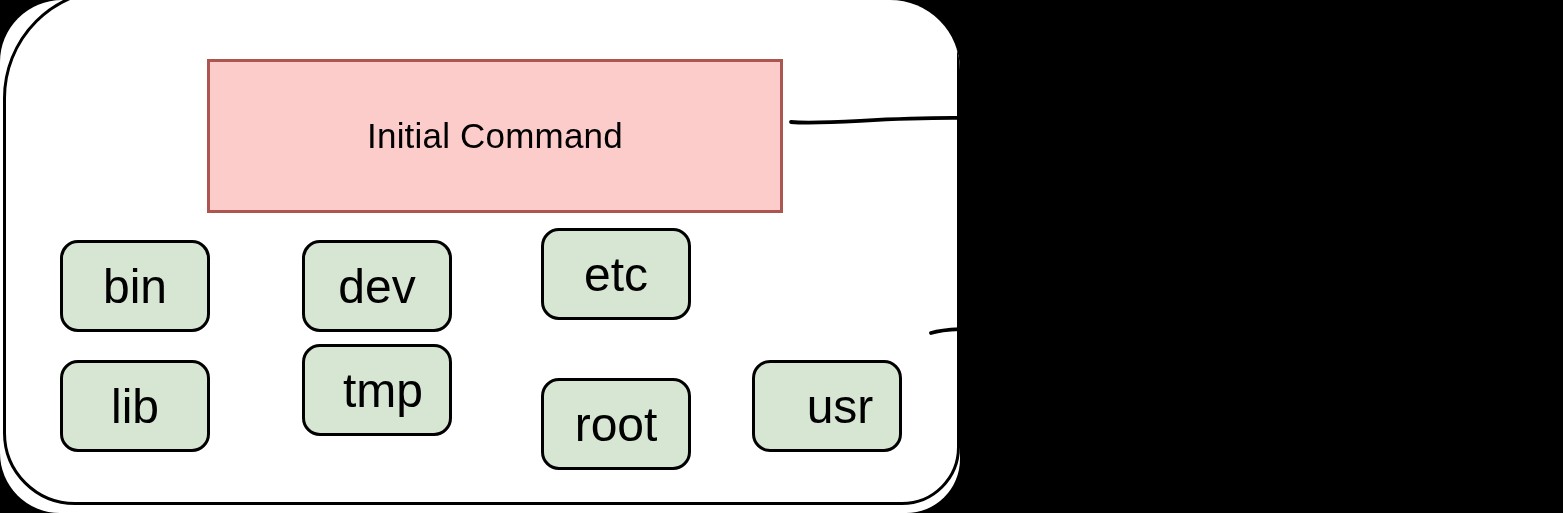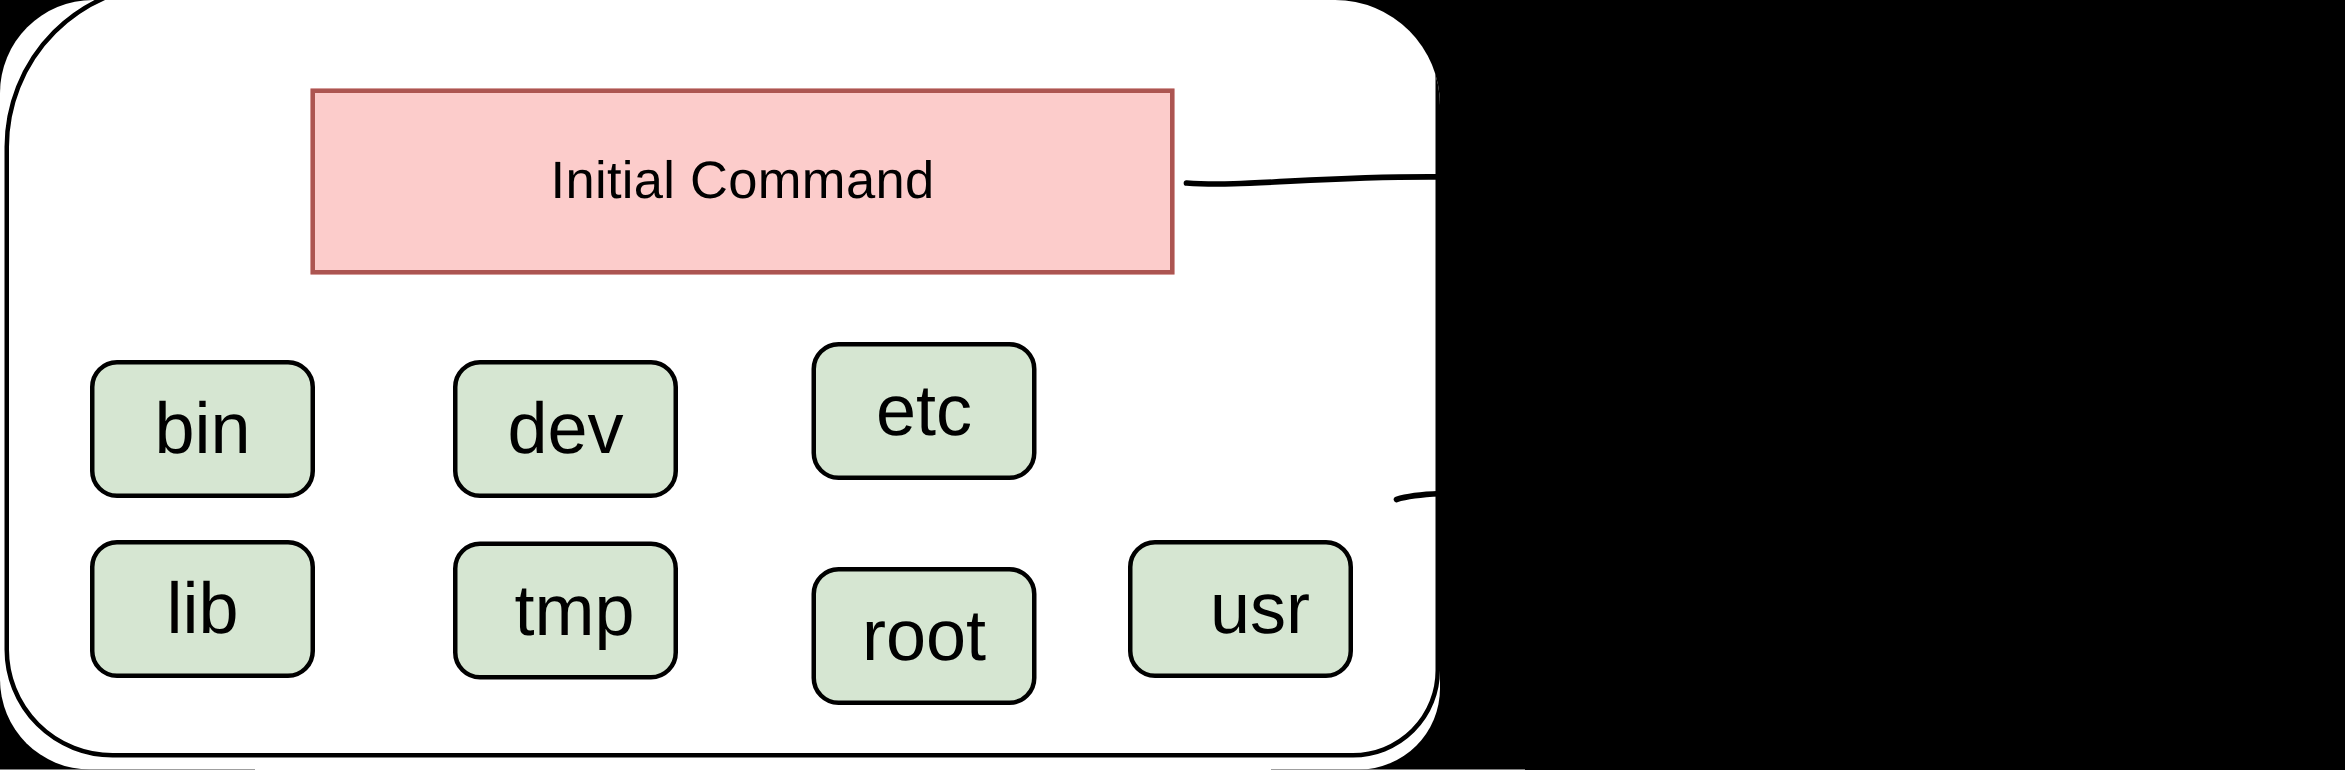--- a/index.html
+++ b/index.html
@@ -34,21 +34,21 @@
     box-sizing: border-box;
     border: 3.5px solid var(--panel-border, #000000);
     border-radius: 110px 64px 58px 72px;
     background: transparent;
   }
   .cmd-box {
     position: absolute;
     left: 207px;
     top: 59px;
     width: 576px;
-    height: 124px;
+    height: 154px;
     box-sizing: border-box;
     background: var(--command-fill, #fccccb);
     border: 3.5px solid var(--command-border, #ac5551);
     display: flex;
     align-items: center;
     justify-content: center;
     font-size: 35px;
     letter-spacing: 0.2px;
     color: var(--text, #000000);
   }
@@ -99,21 +99,21 @@
   <div class="dir-box" style="left:302px; top:240px;">
     <span class="label">dev</span>
   </div>
   <div class="dir-box" style="left:541px; top:228px;">
     <span class="label">etc</span>
   </div>
 
   <div class="dir-box" style="left:60px; top:360px;">
     <span class="label">lib</span>
   </div>
-  <div class="dir-box" style="left:302px; top:361px;padding-left:12px;">
+  <div class="dir-box" style="left:302px; top:344px;padding-left:12px;">
     <span class="label">tmp</span>
   </div>
   <div class="dir-box" style="left:541px; top:358px;margin-top:20px;">
     <span class="label">root</span>
   </div>
   <div class="dir-box" style="left:752px; top:360px;padding-left:26px;">
     <span class="label">usr</span>
   </div>
 
   <svg class="connectors" viewBox="0 0 960 513">

